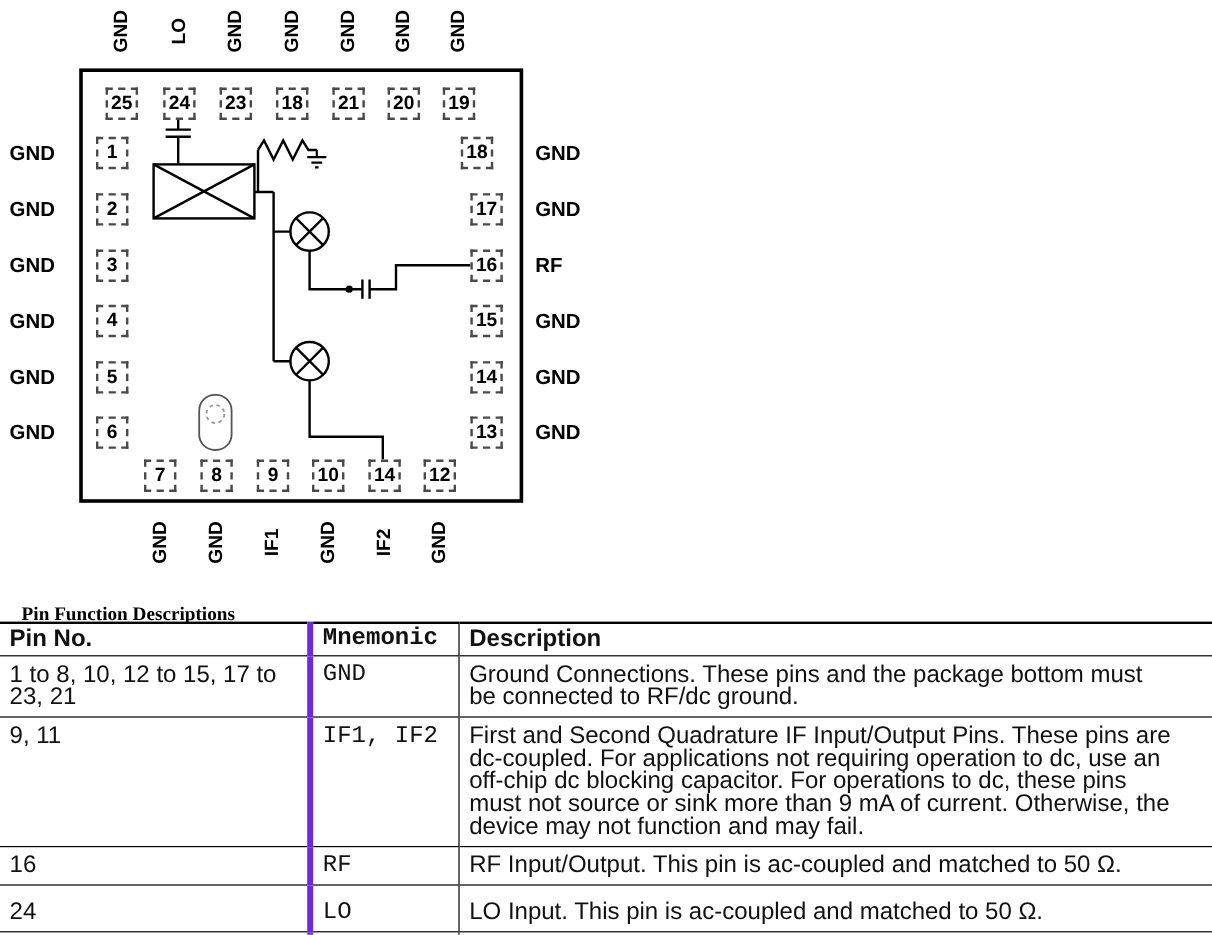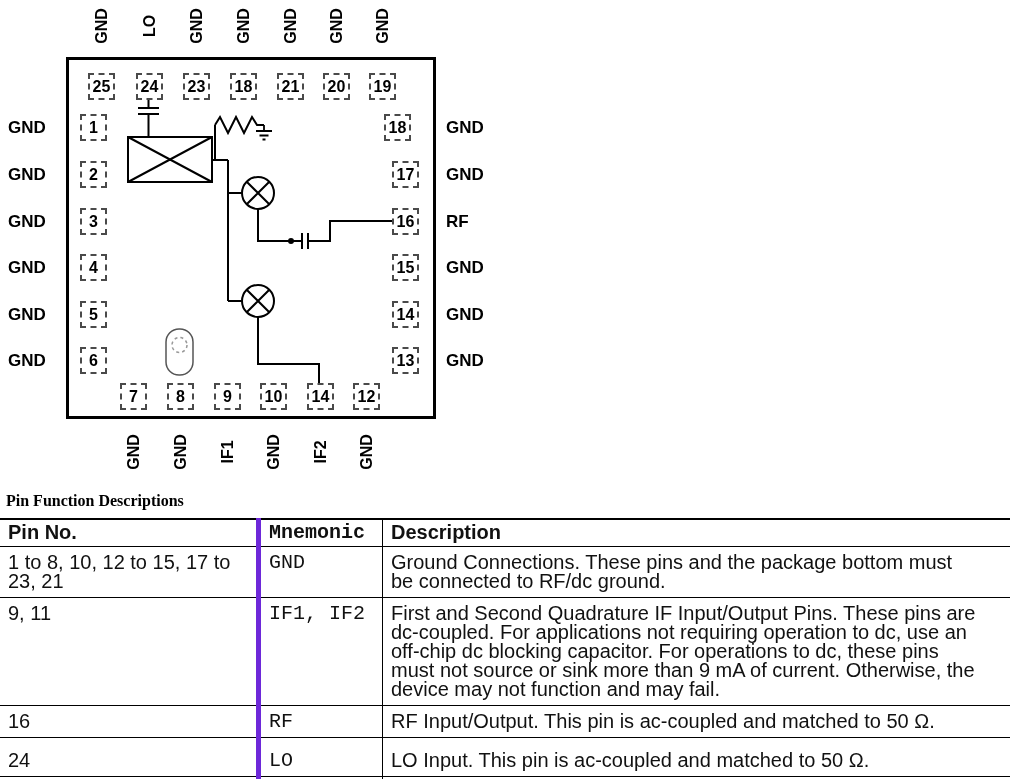--- a/index.html
+++ b/index.html
@@ -23,21 +23,21 @@
     position:absolute;font-weight:bold;font-size:17px;line-height:27px;
     white-space:nowrap;z-index:2;
   }
   .vlabel{
     position:absolute;width:64px;height:24px;text-align:center;
     font-weight:bold;font-size:16px;line-height:24px;
     transform:rotate(-90deg);white-space:nowrap;z-index:2;
   }
   
   .tbl-title{
-    position:absolute;left:6px;top:492px;margin:0;
+    position:absolute;left:6px;top:492px;margin:12px;
     font-family:"Liberation Serif",serif;font-weight:bold;font-size:16px;
   }
   table.pft{
     position:absolute;left:0;top:518px;width:1010px;
     border-collapse:collapse;table-layout:fixed;
   }
   table.pft th,table.pft td{
     text-align:left;vertical-align:top;
     font-family:"Liberation Sans",sans-serif;font-size:20px;line-height:19px;color:#111;
   }

